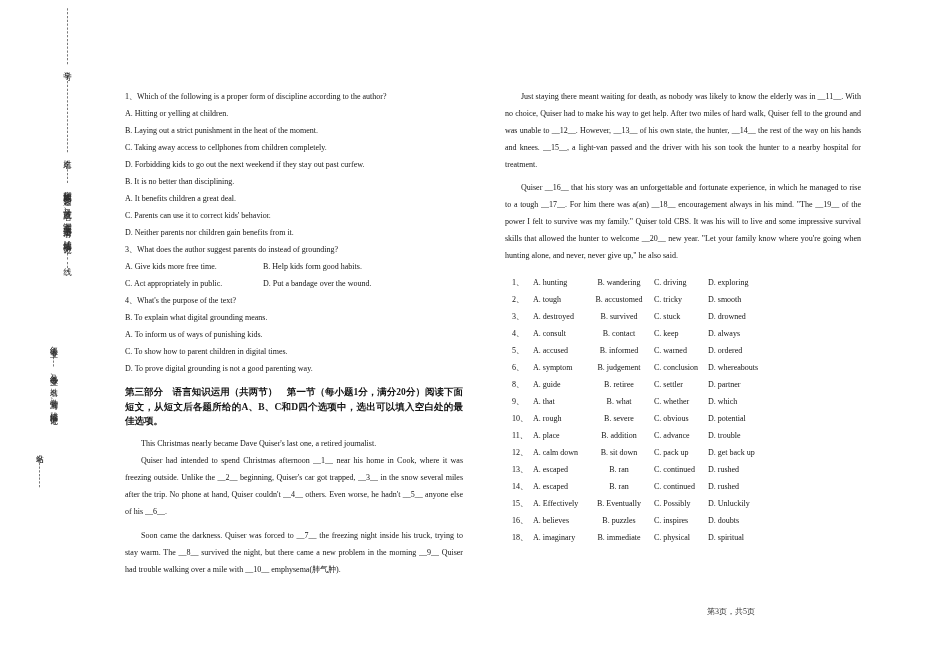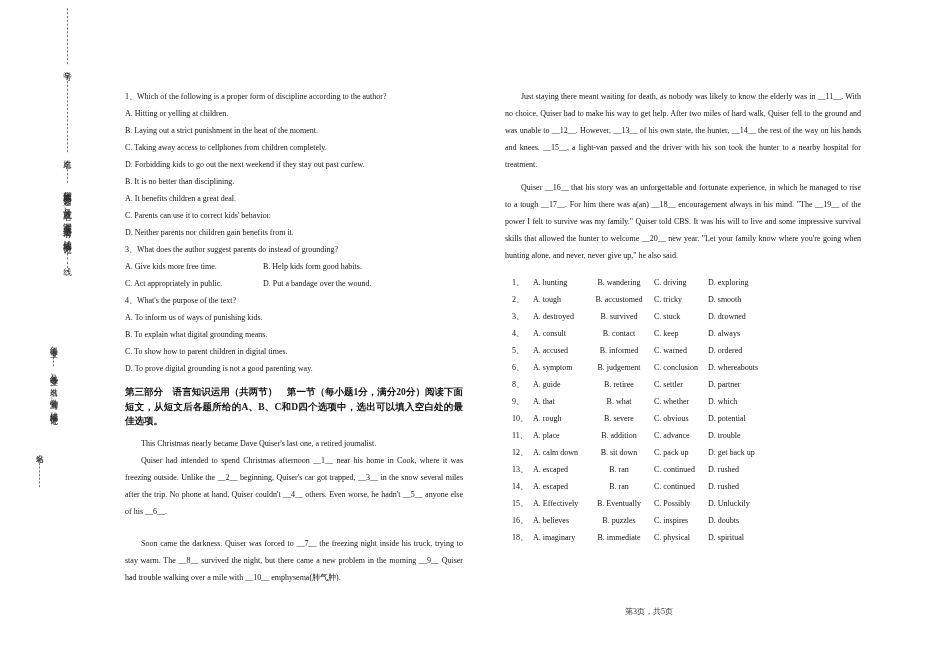--- a/index.html
+++ b/index.html
@@ -37,35 +37,35 @@
   .section-header {
     margin-top:8px;
     font-weight:bold;
     font-size:9.5px;
     line-height:14.5px;
     text-align:justify;
   }
 
   .para { text-align:justify; text-indent:16px; }
   .para.m6  { margin-top:6px; }
-  .para.m7  { margin-top:15px; }
+  .para.m7  { margin-top:7px; }
   .para.m0  { margin-top:0; }
 
   .cloze { margin-top:10px; padding-left:7px; }
   .cloze-row { white-space:nowrap; line-height:17px; }
   .cn  { display:inline-block; min-width:21px; }
   .co  { display:inline-block; padding-right:6px; }
   .co1 { min-width:57px; }
   .co2 { min-width:64px;text-align:center; }
   .co3 { min-width:54px; }
 
   .footer {
     position:absolute;
     left:625px; top:606px; width:130px;
-    text-align:left;
+    text-align:right;
     font-size:8px;
     color:#333;
   }
 </style>
 </head>
 <body>
 
 <div class="page">
 
   <div class="seal seal-1">---------------学号：--------------------姓名：-----密封线内不要答题、学号或姓名、漏写或字迹不清者，成绩按零分记。---线---</div>
@@ -94,22 +94,22 @@
       <div class="q3-opts">
         <div class="opt">A. Give kids more free time.</div>
         <div class="opt">B. Help kids form good habits.</div>
         <div class="opt">C. Act appropriately in public.</div>
         <div class="opt">D. Put a bandage over the wound.</div>
       </div>
     </div>
 
     <div class="qblock">
       <div class="stem">4、What's the purpose of the text?</div>
+      <div class="opt">B. To explain what digital grounding means.</div>
       <div class="opt">A. To inform us of ways of punishing kids.</div>
-      <div class="opt">B. To explain what digital grounding means.</div>
       <div class="opt">C. To show how to parent children in digital times.</div>
       <div class="opt">D. To prove digital grounding is not a good parenting way.</div>
     </div>
 
     <div class="section-header">第三部分　语言知识运用（共两节）　第一节（每小题1分，满分20分）阅读下面短文，从短文后各题所给的A、B、C和D四个选项中，选出可以填入空白处的最佳选项。</div>
 
     <p class="para m6">This Christmas nearly became Dave Quiser's last one, a retired journalist.</p>
     <p class="para m0">Quiser had intended to spend Christmas afternoon __1__ near his home in Cook, where it was freezing outside. Unlike the __2__ beginning, Quiser's car got trapped, __3__ in the snow several miles after the trip. No phone at hand, Quiser couldn't __4__ others. Even worse, he hadn't __5__ anyone else of his __6__.</p>
     <p class="para m7">Soon came the darkness. Quiser was forced to __7__ the freezing night inside his truck, trying to stay warm. The __8__ survived the night, but there came a new problem in the morning __9__ Quiser had trouble walking over a mile with __10__ emphysema(肺气肿).</p>
   </div>

